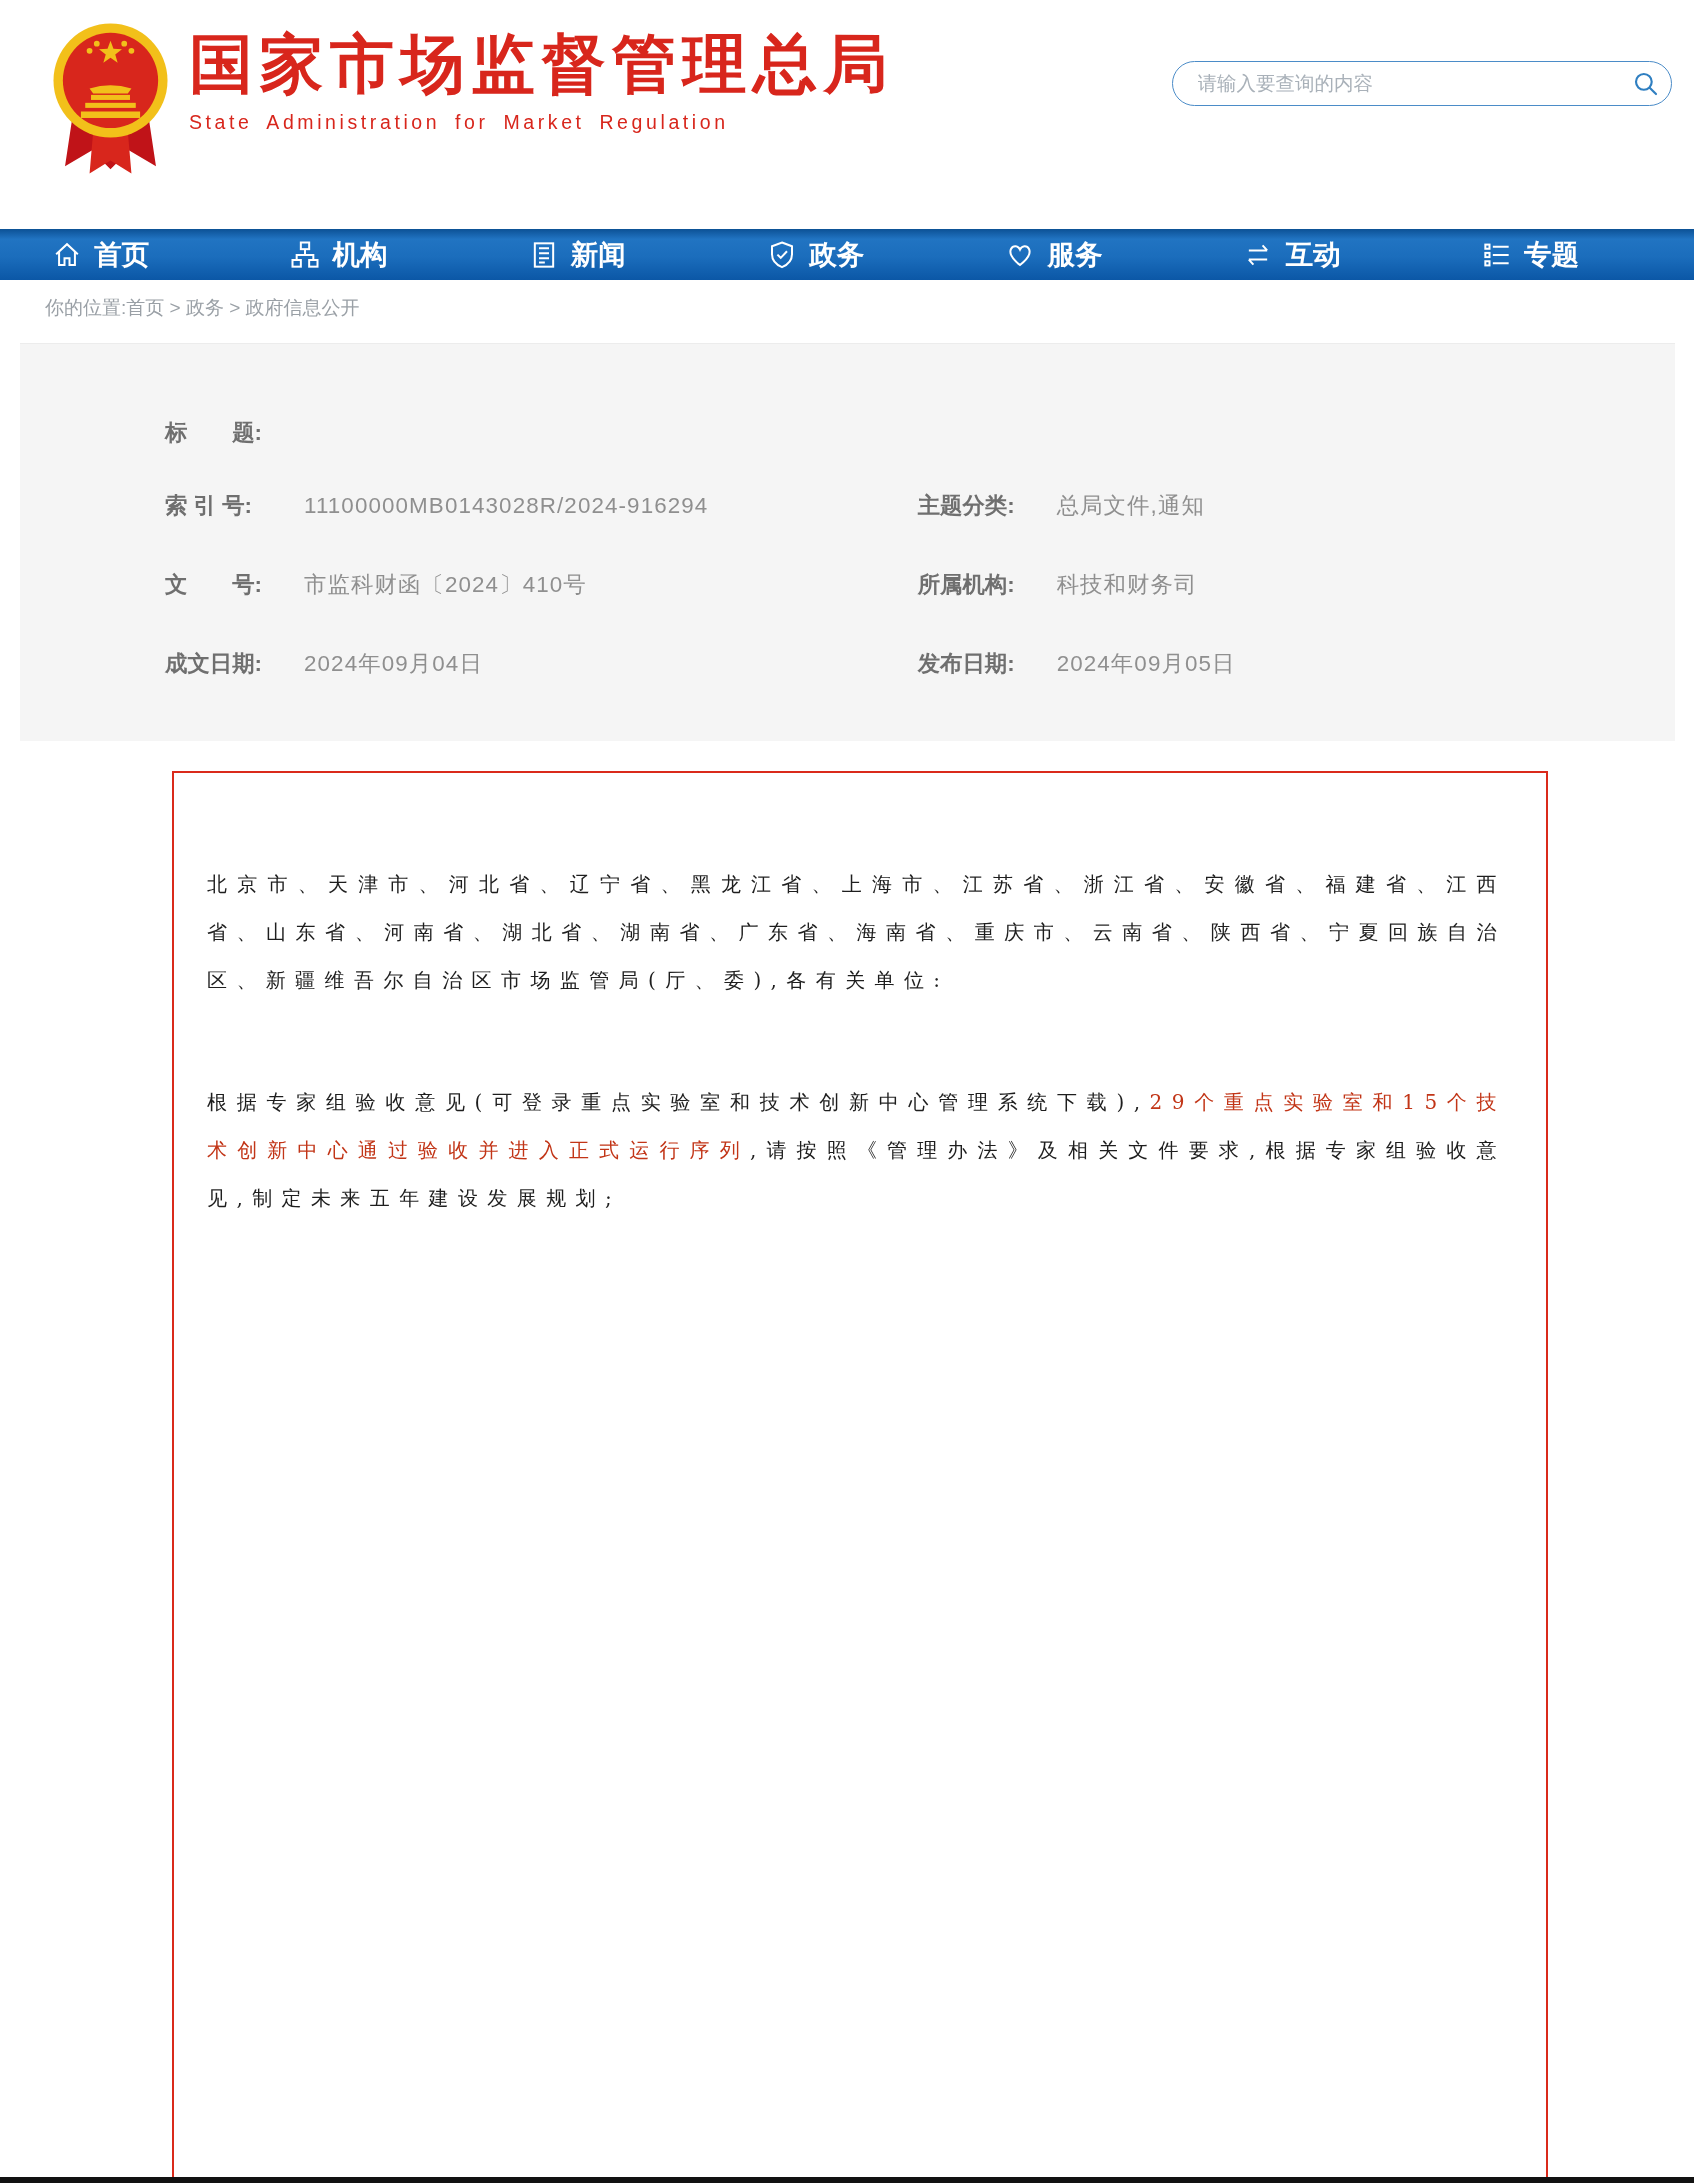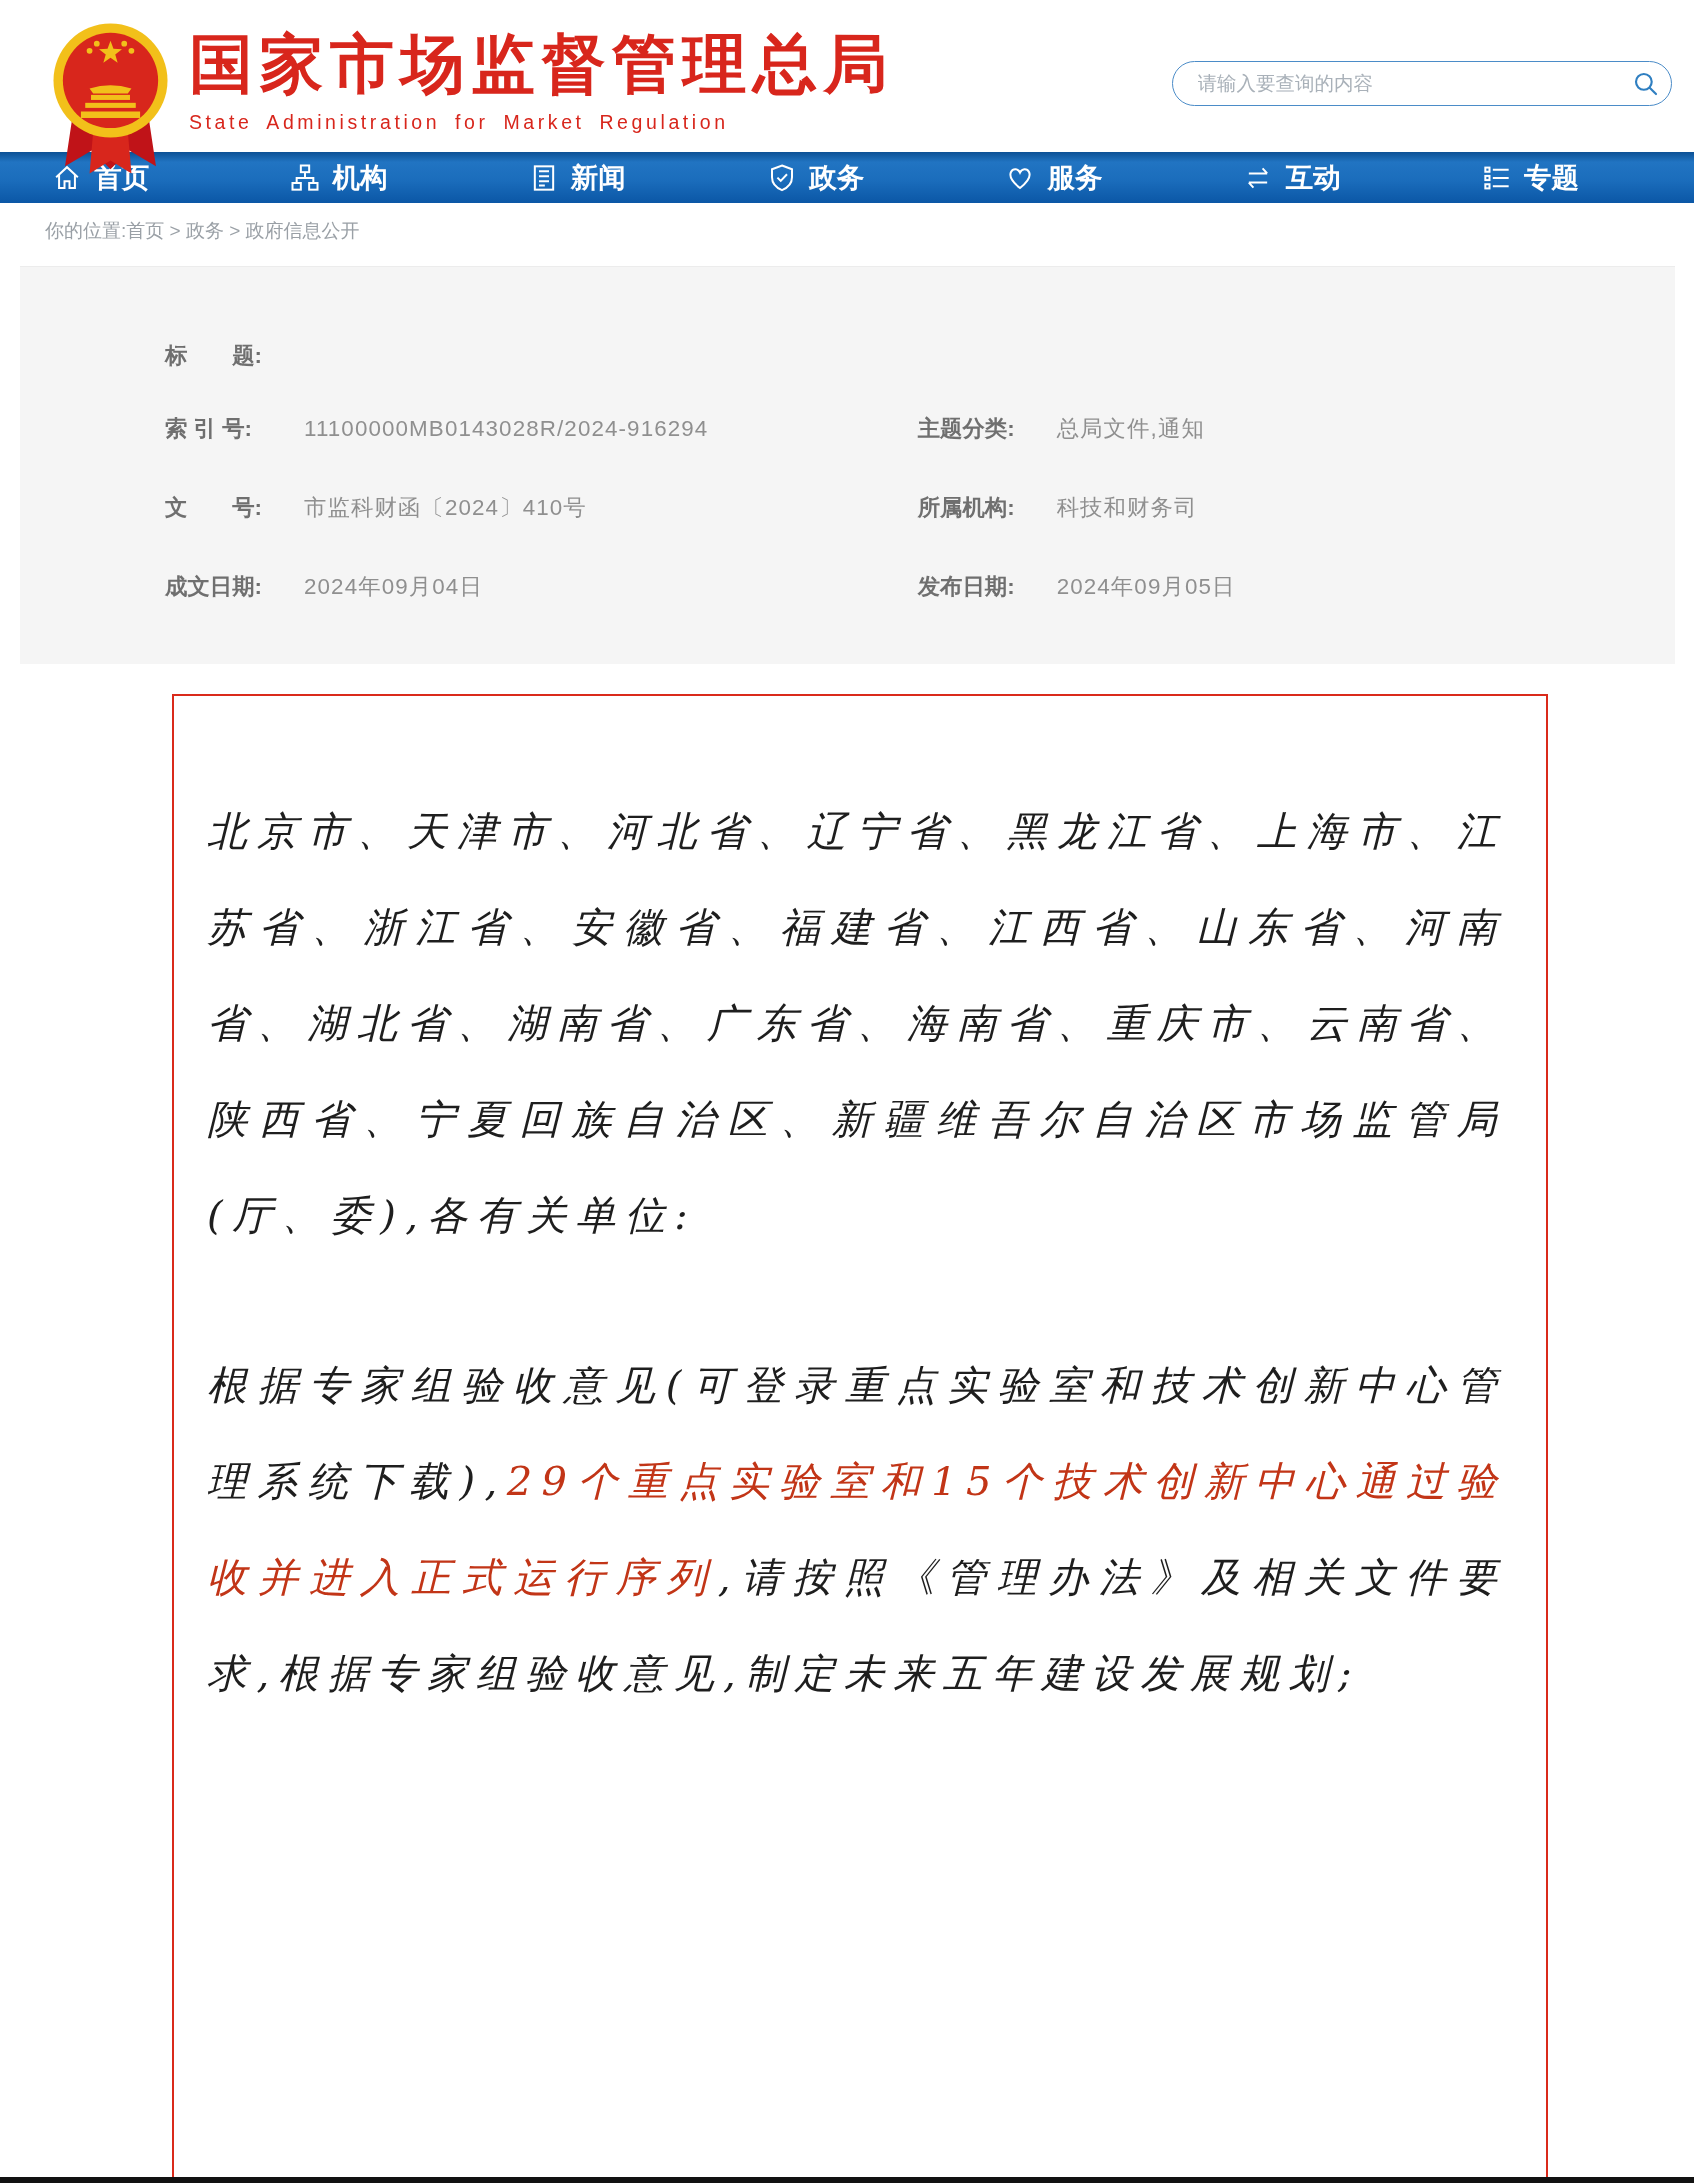--- a/index.html
+++ b/index.html
@@ -1,21 +1,21 @@
 <!DOCTYPE html>
 <html style="font-size:11.6px"><head>
 <meta charset="utf-8">
 <style>
   html,body{margin:0;padding:0;}
   body{
     width:1695px;height:2183px;position:relative;overflow:hidden;
     background:#ffffff;font-family:"Liberation Sans",sans-serif;
   }
   
-  .header{position:relative;height:152px;background:#ffffff;}
+  .header{position:relative;height:229px;background:#ffffff;}
   .logo{position:absolute;left:52px;top:22px;width:117px;height:153px;}
   .brand{position:absolute;left:189px;top:29px;}
   .brand-cn{font-size:64px;font-weight:bold;color:#d8261c;letter-spacing:6.5px;line-height:1.1;}
   .brand-en{font-size:19.5px;color:#d8261c;letter-spacing:3.6px;margin-top:11.6px;word-spacing:5.8px;}
   .search{position:absolute;right:23px;top:61px;width:500px;height:45px;box-sizing:border-box;
     border:1.4px solid #4b8cc8;border-radius:24.6px;display:flex;background:#fff;}
   .search input{flex:1;border:none;outline:none;background:transparent;
     font-size:19.5px;color:#555;padding:0 14.5px 0 24.6px;font-family:"Liberation Sans",sans-serif;}
   .search input::placeholder{color:#a9b1b9;}
   .search-btn{width:51px;height:100%;display:flex;align-items:center;justify-content:center;cursor:pointer;}
@@ -34,22 +34,22 @@
   .meta-label{flex:0 0 139px;font-size:22.4px;color:#6f6f6f;font-weight:bold;white-space:pre;line-height:1.8;}
   .meta-value{font-size:22.4px;color:#8f8f8f;line-height:1.8;letter-spacing:1.1px;}
   .meta-title-row .meta-value{max-width:1215px;}
   .meta-grid{display:grid;grid-template-columns:56% 44%;margin-top:33px;row-gap:39px;}
   .meta-row{display:flex;align-items:flex-start;}
   
   .doc-box{margin:30px 147px 0 172px;border:2.9px solid #da2a1b;box-sizing:border-box;
     padding:87px 40px 43px 33px;min-height:1735px;background:#ffffff;}
   .doc-title{font-size:35px;font-weight:bold;color:#191919;text-align:center;
     line-height:2.2;letter-spacing:7.2px;font-family:"Liberation Sans",sans-serif;margin-bottom:81px;}
-  .doc-p{font-size:40px;color:#1e1e1e;line-height:2.4;letter-spacing:9.4px;
-    text-align:justify;margin:0 0 74px 0;font-family:"DejaVu Serif","Liberation Serif",serif;font-style:italic;}
+  .doc-p{font-size:20px;color:#1e1e1e;line-height:2.4;letter-spacing:9.4px;
+    text-align:justify;margin:0 0 74px 0;font-family:"DejaVu Serif","Liberation Serif",serif;}
   .doc-p:last-child{margin-bottom:0;}
   .seg-red{color:#c23517;}
   .seg-black{color:#1e1e1e;}
   
   .bottom-bar{position:absolute;left:0;bottom:0;width:100%;height:6.5px;background:#121212;z-index:5;}
 </style>
 </head>
 <body>
 
 <div class="header">

